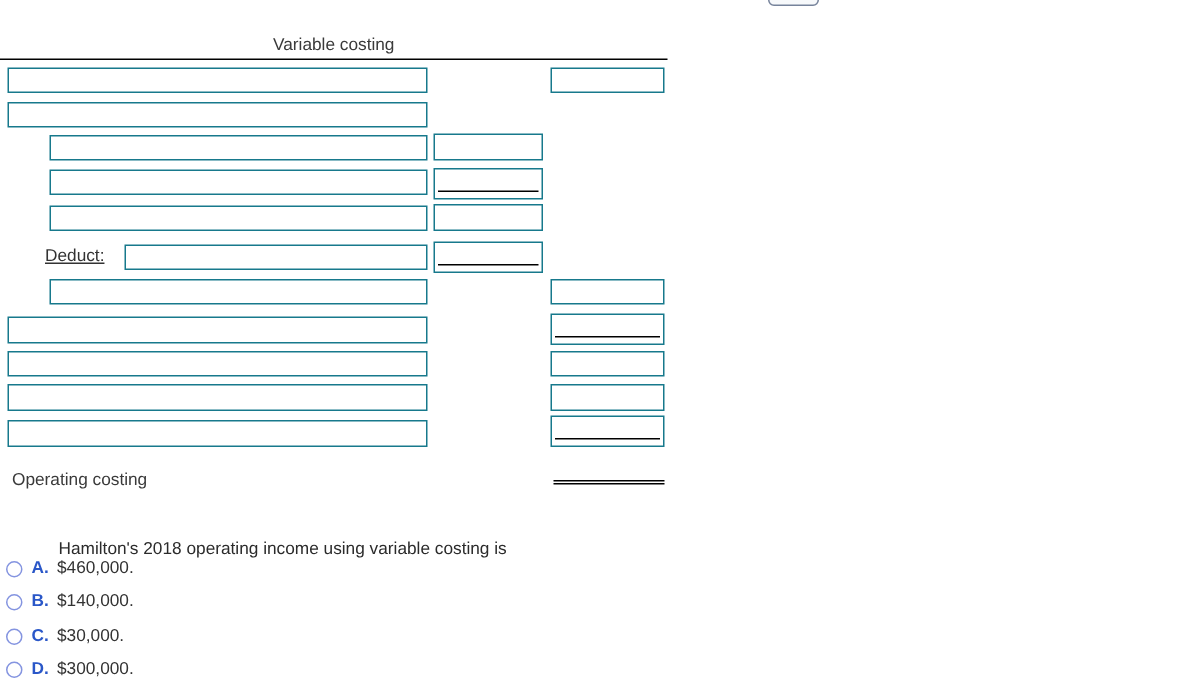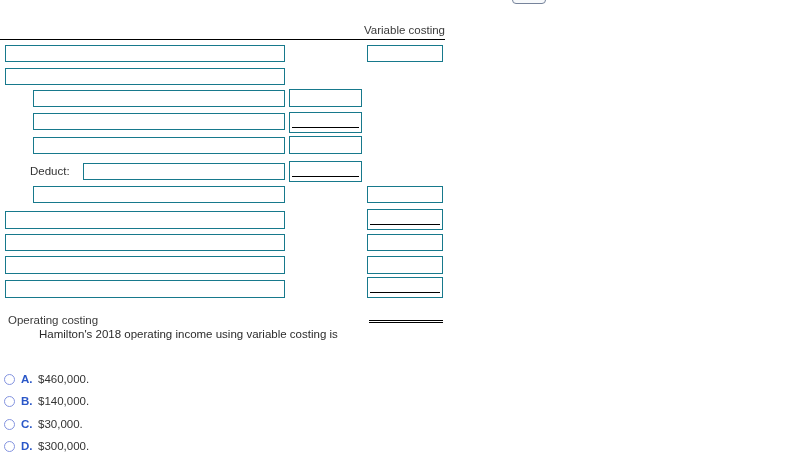--- a/index.html
+++ b/index.html
@@ -17,21 +17,21 @@
   .sumline{
     position:absolute;left:2px;right:2px;bottom:4px;height:0;
     border-top:1.6px solid var(--rule-line,#000);
   }
   .toprule{border-top:1.6px solid var(--rule-line,#000);height:0;}
   .dblrule{
     height:3px;border-top:1.6px solid var(--rule-line,#000);
     border-bottom:1.6px solid var(--rule-line,#000);
   }
   .lbl{font-size:11.5px;line-height:13px;white-space:nowrap;}
-  .title{width:445px;text-align:right;font-size:11.5px;color:#3a3a3a;}
+  .title{width:445px;text-align:center;font-size:11.5px;color:#3a3a3a;}
   .qtext{font-size:11.5px;color:#2b2b2b;}
   .opt{
     position:absolute;display:flex;align-items:center;height:14px;left:4px;
     cursor:default;
   }
   .radio{
     width:11px;height:11px;border-radius:50%;background:#fff;
     border:1.5px solid var(--radio-border,#8494E0);box-sizing:border-box;
     flex:0 0 auto;
   }
@@ -65,21 +65,21 @@
   <div class="ibox" style="left:289px;top:89px;width:73px;height:18px;"></div>
 
   <div class="ibox" style="left:33px;top:113px;width:252px;height:17px;"></div>
   <div class="ibox" style="left:289px;top:112px;width:73px;height:21px;">
     <div class="sumline"></div>
   </div>
 
   <div class="ibox" style="left:33px;top:137px;width:252px;height:17px;"></div>
   <div class="ibox" style="left:289px;top:136px;width:73px;height:18px;"></div>
 
-  <div class="abs lbl" style="left:30px;top:165px;">Deduct:</div>
+  <div class="abs lbl" style="left:30px;top:165px;text-decoration:underline;">Deduct:</div>
   <div class="ibox" style="left:83px;top:163px;width:202px;height:17px;"></div>
   <div class="ibox" style="left:289px;top:161px;width:73px;height:21px;">
     <div class="sumline"></div>
   </div>
 
   <div class="ibox" style="left:33px;top:186px;width:252px;height:17px;"></div>
   <div class="ibox" style="left:367px;top:186px;width:76px;height:17px;"></div>
 
   <div class="ibox" style="left:5px;top:211px;width:280px;height:18px;"></div>
   <div class="ibox" style="left:367px;top:209px;width:76px;height:21px;">
@@ -93,21 +93,21 @@
   <div class="ibox" style="left:367px;top:256px;width:76px;height:18px;"></div>
 
   <div class="ibox" style="left:5px;top:280px;width:280px;height:18px;"></div>
   <div class="ibox" style="left:367px;top:277px;width:76px;height:21px;">
     <div class="sumline"></div>
   </div>
 
   <div class="abs lbl" style="left:8px;top:314px;color:#3a3a3a;">Operating costing</div>
   <div class="abs dblrule" style="left:369px;top:320px;width:74px;"></div>
 
-  <div class="abs qtext" style="left:3px;top:328px;padding-left:36px;">Hamilton's 2018 operating income using variable costing is</div>
+  <div class="abs qtext" style="left:3px;top:360px;padding-left:36px;">Hamilton's 2018 operating income using variable costing is</div>
 
   <div class="opt" style="top:372px;">
     <span class="radio"></span>
     <span class="optletter">A.</span>
     <span class="opttext">$460,000.</span>
   </div>
   <div class="opt" style="top:394px;">
     <span class="radio"></span>
     <span class="optletter">B.</span>
     <span class="opttext">$140,000.</span>

